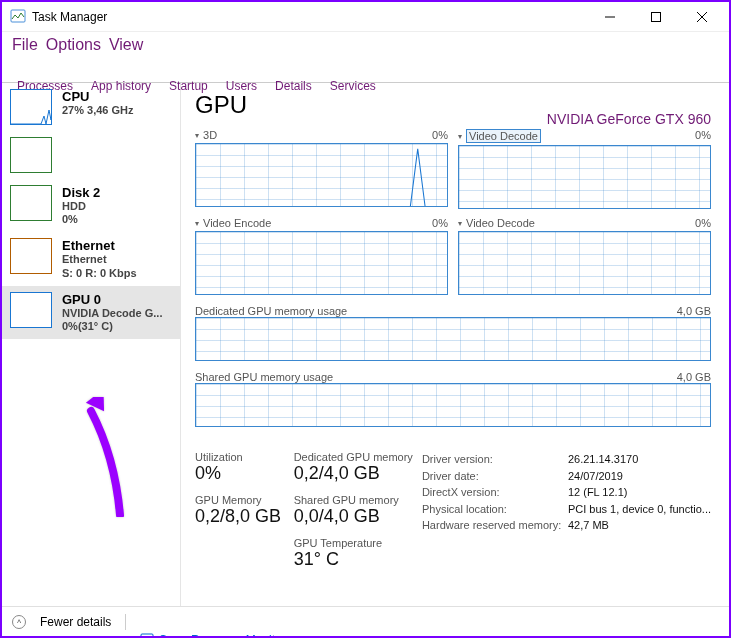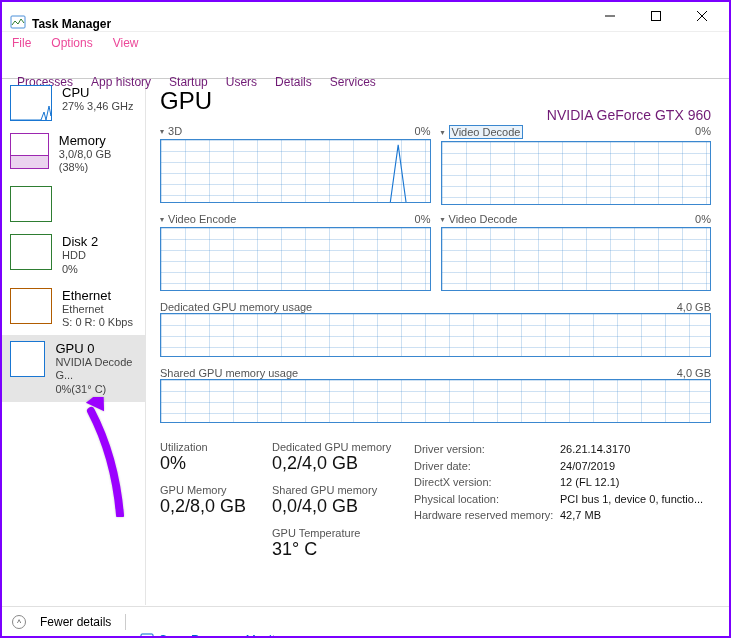--- a/index.html
+++ b/index.html
@@ -9,36 +9,35 @@
     font-size: 12px;
     background: #fff;
     width: 731px;
     height: 638px;
     overflow: hidden;
     border: 2px solid #7b00ff;
     position: relative;
   }
   .titlebar {
     display: flex;
-    align-items: flex-end;
+    align-items: center;
     height: 30px;
     padding: 0 4px 0 8px;
     border-bottom: 1px solid #eee;
-    font-weight: bold;
   }
   .titlebar .icon { width: 16px; height: 16px; margin-right: 6px; }
   .titlebar .title { flex: 1; font-size: 12px; color: #000; }
   .win-btn { width: 46px; height: 30px; display: flex; align-items: center; justify-content: center; color: #222; }
-  .menubar { display: flex; padding: 2px 8px; gap: 16px; font-size: 12px; color: #ec4899; }
+  .menubar { display: flex; padding: 2px 8px; gap: 4px; font-size: 16px; color: #701a75; }
   .menuitem { padding: 2px 2px; }
   .tabs { display: flex; border-bottom: 1px solid #ccc; padding: 0 6px; font-size: 12px; }
   .tab { padding: 4px 8px; border: 1px solid transparent; position: relative; top: 16px; color: #701a75; }
   .tab.active { border: 1px solid #ccc; border-bottom: 1px solid #fff; background: #fff; }
   .content { display: flex; height: calc(100% - 30px - 22px - 26px - 30px); }
-  .sidebar { width: 144px; border-right: 1px solid #e5e5e5; overflow: hidden; }
+  .sidebar { width: 179px; border-right: 1px solid #e5e5e5; overflow: hidden; font-weight: bold; }
   .side-item { display: flex; padding: 6px 8px; gap: 10px; align-items: flex-start; cursor: default; }
   .side-item.selected { background: #e5e5e5; }
   .thumb { width: 42px; height: 36px; border: 1px solid; position: relative; background: #fff; overflow:hidden; }
   .thumb-cpu { border-color: #1976d2; }
   .thumb-mem { border-color: #9c27b0; }
   .thumb-disk { border-color: #2e7d32; }
   .thumb-eth { border-color: #b15c00; }
   .thumb-gpu { border-color: #1976d2; }
   .side-text .t1 { font-size: 13px; color: #000; }
   .side-text .t2, .side-text .t3 { font-size: 11px; color: #444; line-height: 1.2; }
@@ -58,21 +57,21 @@
   .graph.small { height: 64px; }
   .graph.med { height: 44px; }
   .grid { position:absolute; inset:0;
     background-image:
       linear-gradient(to right, rgba(58,135,207,.25) 1px, transparent 1px),
       linear-gradient(to bottom, rgba(58,135,207,.25) 1px, transparent 1px);
     background-size: 24px 100%, 100% 11px;
   }
   .section-label { display:flex; justify-content:space-between; font-size:11px; color:#555; margin-top:10px; }
 
-  .stats { display: flex; margin-top: 18px; font-size: 11px; gap: 12px; }
+  .stats { display: flex; margin-top: 24px; font-size: 11px; }
   .stat-col1 { width: 100px; }
   .stat-col2 { width: 130px; }
   .stat-col3 { flex:1; }
   .stat-label { color: #555; }
   .stat-val-big { font-size: 18px; color: #111; margin: 0 0 10px 0; }
   .kv { display:flex; gap:6px; line-height:1.5; }
   .kv .k { width:140px; color:#555; }
   .kv .v { color:#111; white-space: nowrap; overflow: hidden; text-overflow: ellipsis; }
 
   .footer { position:absolute; bottom:0; left:0; right:0; border-top:1px solid #e0e0e0; height:30px; display:flex; align-items:center; padding:0 10px; gap:14px; font-size:12px; background:#fff; }
@@ -130,29 +129,20 @@
   <div class="sidebar">
     <div class="side-item">
       <div class="thumb thumb-cpu">
         <svg width="42" height="36">
             <polyline points="0,34 30,34 33,26 35,34 38,20 40,30 42,10" fill="none" stroke="#1976d2" stroke-width="1"></polyline>
           </svg>
       </div>
       <div class="side-text">
         <div class="t1">CPU</div>
         <div class="t2">27% 3,46 GHz</div>
-      </div>
-    </div>
-    <div class="side-item">
-      <div class="thumb thumb-mem">
-        <div style="position:absolute;left:0;right:0;bottom:0;height:38%;background:rgba(156,39,176,.2);border-top:1px solid #9c27b0;"></div>
-      </div>
-      <div class="side-text">
-        <div class="t1">Memory</div>
-        <div class="t2">3,0/8,0 GB (38%)</div>
       </div>
     </div>
     <div class="side-item">
       <div class="thumb thumb-disk"></div>
     </div>
     <div class="side-item">
       <div class="thumb thumb-disk"></div>
       <div class="side-text">
         <div class="t1">Disk 2</div>
         <div class="t2">HDD</div>

